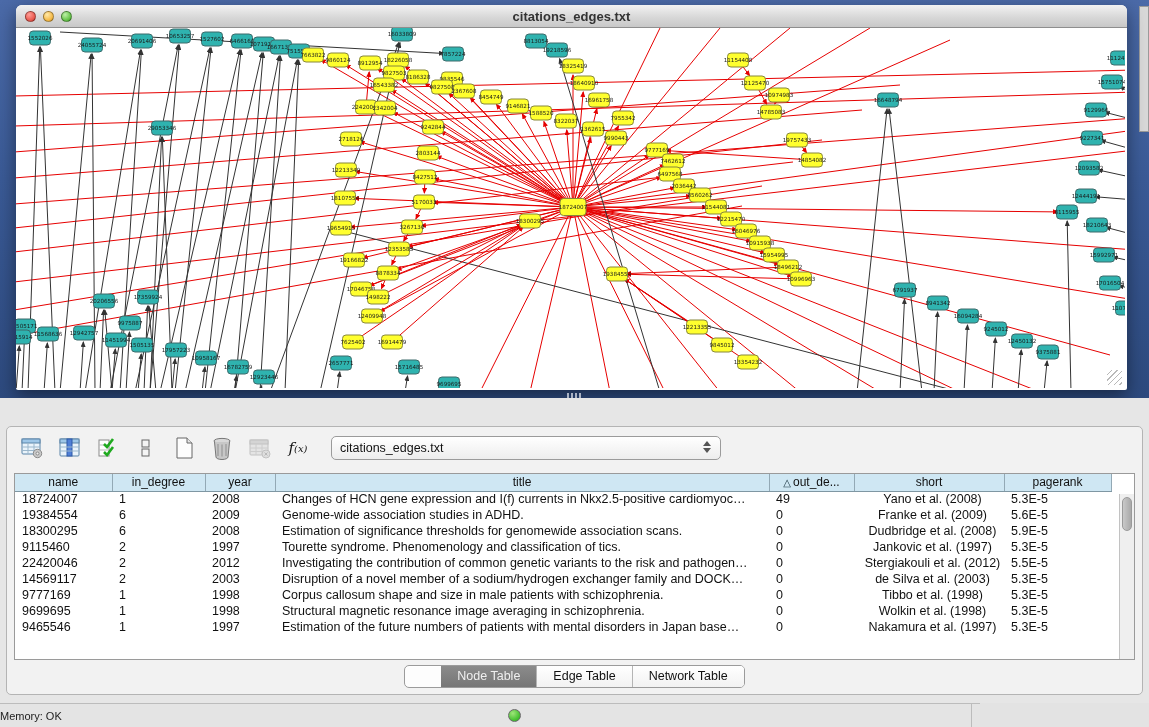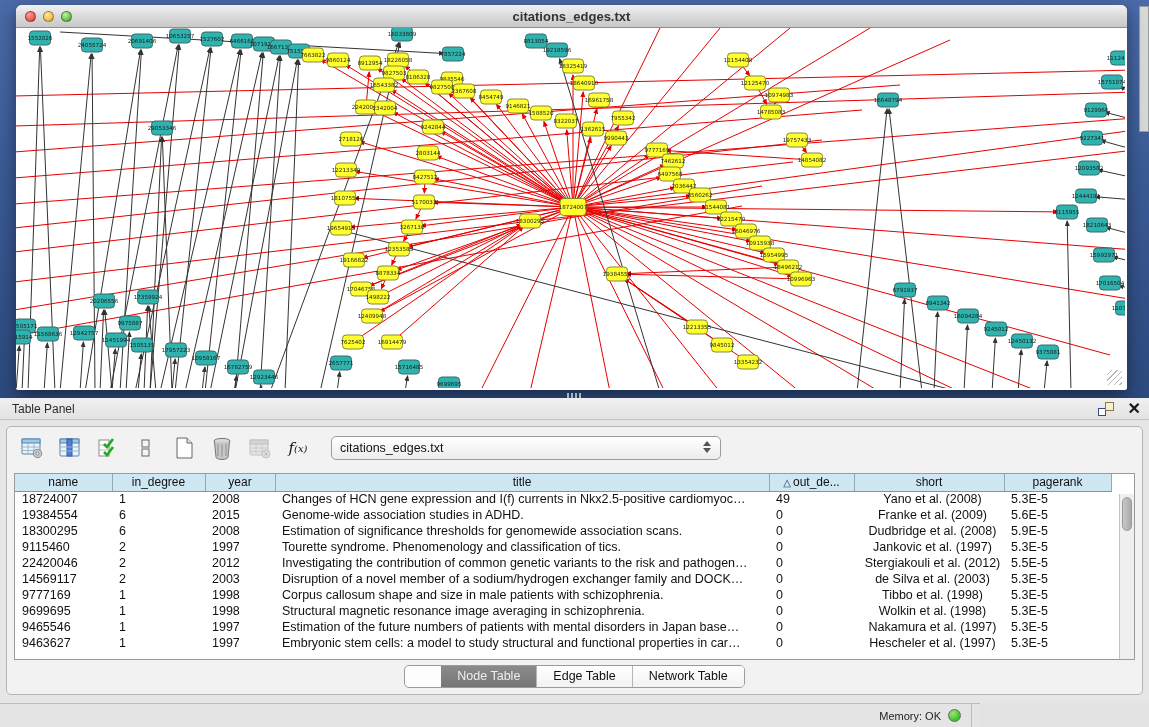--- a/index.html
+++ b/index.html
@@ -67,21 +67,21 @@
   .tabbar { position:absolute; left:0; right:0; bottom:6px; display:flex; justify-content:center; }
   .tabgroup { display:flex; border:1px solid #9b9b9b; border-radius:5px; overflow:hidden;
               background:#fdfdfd; box-shadow:inset 0 1px 0 #fff;padding-left:36px; }
   .tab { font-size:12.5px; color:#111; padding:3px 16px 4px; border-right:1px solid #b5b5b5; cursor:pointer;
          background:linear-gradient(180deg,#ffffff,#f2f2f2); }
   .tab:last-child { border-right:none; }
   .tab.sel { background:linear-gradient(180deg,#8b8b8b,#767676); color:#efefef; }
 
   
   .status-bar { position:absolute; left:0; top:703px; width:980px; height:24px; background:#e4e4e4;
-                border-top:1px solid #bcbcbc; display:flex; align-items:center; justify-content:flex-end; }
+                border-top:1px solid #bcbcbc; display:flex; align-items:center; justify-content:space-between; }
   .mem-label { font-size:11px; color:#222; margin-right:7px; }
   .mem-dot { width:13px; height:13px; border-radius:50%; margin-right:10px;
              background:radial-gradient(circle at 35% 30%,#9fe57a,#47c132 65%,#2f9a1f); border:1px solid #6a6a6a; }
   .status-div { width:1px; height:24px; background:#bcbcbc; margin-right:8px; }
 </style>
 </head>
 <body>
 
 <div class="desktop">
   <div class="gray-sliver"></div>
@@ -710,29 +710,20 @@
           </g>
         </svg>
       <div class="resize-grip"></div>
     </div>
   </div>
 
   <div class="split-grip"></div>
 </div>
 
 <div class="table-panel">
-  <div class="panel-header">
-    <span class="panel-title">Table Panel</span>
-    <span class="spacer"></span>
-    <span class="float-icon">
-        <span class="sq1"></span>
-        <span class="sq2"></span>
-      </span>
-    <span class="close-x">✕</span>
-  </div>
 
   <div class="panel-body">
     <div class="toolbar">
       <span class="tbtn">
         <svg width="24" height="24" viewBox="0 0 24 24">
             <rect x="2" y="3" width="18" height="15" rx="1" fill="#eaf4fb" stroke="#5b84a8"></rect>
             <rect x="2" y="3" width="18" height="4" fill="#9ec7e8" stroke="#5b84a8"></rect>
             <path d="M8 7v11 M14 7v11 M2 11h18 M2 14.5h18" stroke="#9bb7cc" fill="none"></path>
             <circle cx="17.5" cy="17.5" r="4.2" fill="#c9c9c9" stroke="#8a8a8a"></circle>
             <circle cx="17.5" cy="17.5" r="1.5" fill="#efefef" stroke="#8a8a8a"></circle>
@@ -821,21 +812,21 @@
               <td>1</td>
               <td>2008</td>
               <td>Changes of HCN gene expression and I(f) currents in Nkx2.5-positive cardiomyoc…</td>
               <td>49</td>
               <td class="c-short">Yano et al. (2008)</td>
               <td>5.3E-5</td>
             </tr>
             <tr>
               <td>19384554</td>
               <td>6</td>
-              <td>2015</td>
+              <td>2009</td>
               <td>Genome-wide association studies in ADHD.</td>
               <td>0</td>
               <td class="c-short">Franke et al. (2009)</td>
               <td>5.6E-5</td>
             </tr>
             <tr>
               <td>18300295</td>
               <td>6</td>
               <td>2008</td>
               <td>Estimation of significance thresholds for genomewide association scans.</td>
@@ -890,29 +881,20 @@
             </tr>
             <tr>
               <td>9465546</td>
               <td>1</td>
               <td>1997</td>
               <td>Estimation of the future numbers of patients with mental disorders in Japan base…</td>
               <td>0</td>
               <td class="c-short">Nakamura et al. (1997)</td>
               <td>5.3E-5</td>
             </tr>
-            <tr>
-              <td>9463627</td>
-              <td>1</td>
-              <td>1997</td>
-              <td>Embryonic stem cells: a model to study structural and functional properties in car…</td>
-              <td>0</td>
-              <td class="c-short">Hescheler et al. (1997)</td>
-              <td>5.3E-5</td>
-            </tr>
           </tbody>
       </table>
       <div class="vscroll">
         <div class="thumb"></div>
       </div>
     </div>
 
     <div class="tabbar">
       <div class="tabgroup" id="tabgroup">
           <div class="tab sel">Node Table</div>

